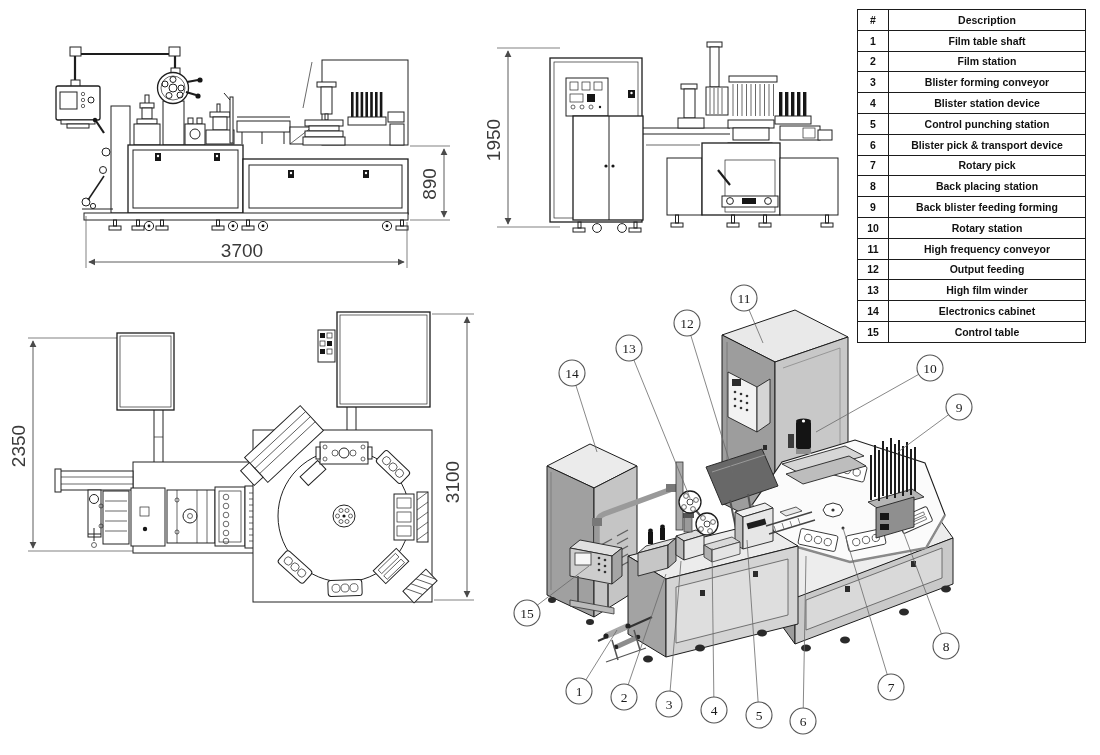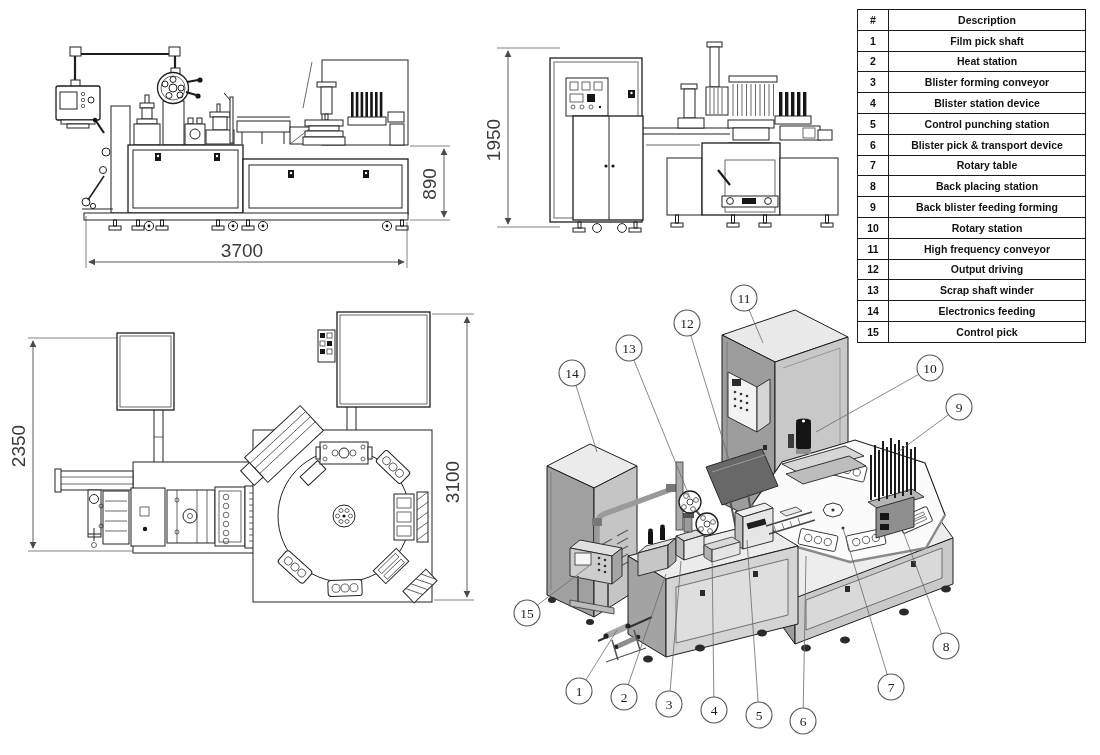--- a/index.html
+++ b/index.html
@@ -795,74 +795,74 @@
 </svg>
 
 <table id="parts">
   <tbody>
     <tr>
       <td class="c1">#</td>
       <td class="c2">Description</td>
     </tr>
     <tr>
           <td class="c1">1</td>
-          <td class="c2">Film pick shaft</td>
+          <td class="c2">Film table shaft</td>
         </tr>
     <tr>
           <td class="c1">2</td>
-          <td class="c2">Heat station</td>
+          <td class="c2">Film station</td>
         </tr>
     <tr>
           <td class="c1">3</td>
           <td class="c2">Blister forming conveyor</td>
         </tr>
     <tr>
           <td class="c1">4</td>
           <td class="c2">Blister station device</td>
         </tr>
     <tr>
           <td class="c1">5</td>
           <td class="c2">Control punching station</td>
         </tr>
     <tr>
           <td class="c1">6</td>
           <td class="c2">Blister pick &amp; transport device</td>
         </tr>
     <tr>
           <td class="c1">7</td>
-          <td class="c2">Rotary table</td>
+          <td class="c2">Rotary pick</td>
         </tr>
     <tr>
           <td class="c1">8</td>
           <td class="c2">Back placing station</td>
         </tr>
     <tr>
           <td class="c1">9</td>
           <td class="c2">Back blister feeding forming</td>
         </tr>
     <tr>
           <td class="c1">10</td>
           <td class="c2">Rotary station</td>
         </tr>
     <tr>
           <td class="c1">11</td>
           <td class="c2">High frequency conveyor</td>
         </tr>
     <tr>
           <td class="c1">12</td>
-          <td class="c2">Output driving</td>
+          <td class="c2">Output feeding</td>
         </tr>
     <tr>
           <td class="c1">13</td>
-          <td class="c2">Scrap shaft winder</td>
+          <td class="c2">High film winder</td>
         </tr>
     <tr>
           <td class="c1">14</td>
-          <td class="c2">Electronics feeding</td>
+          <td class="c2">Electronics cabinet</td>
         </tr>
     <tr>
           <td class="c1">15</td>
-          <td class="c2">Control pick</td>
+          <td class="c2">Control table</td>
         </tr>
   </tbody>
 </table>
 
 </div>
 
 </body></html>

